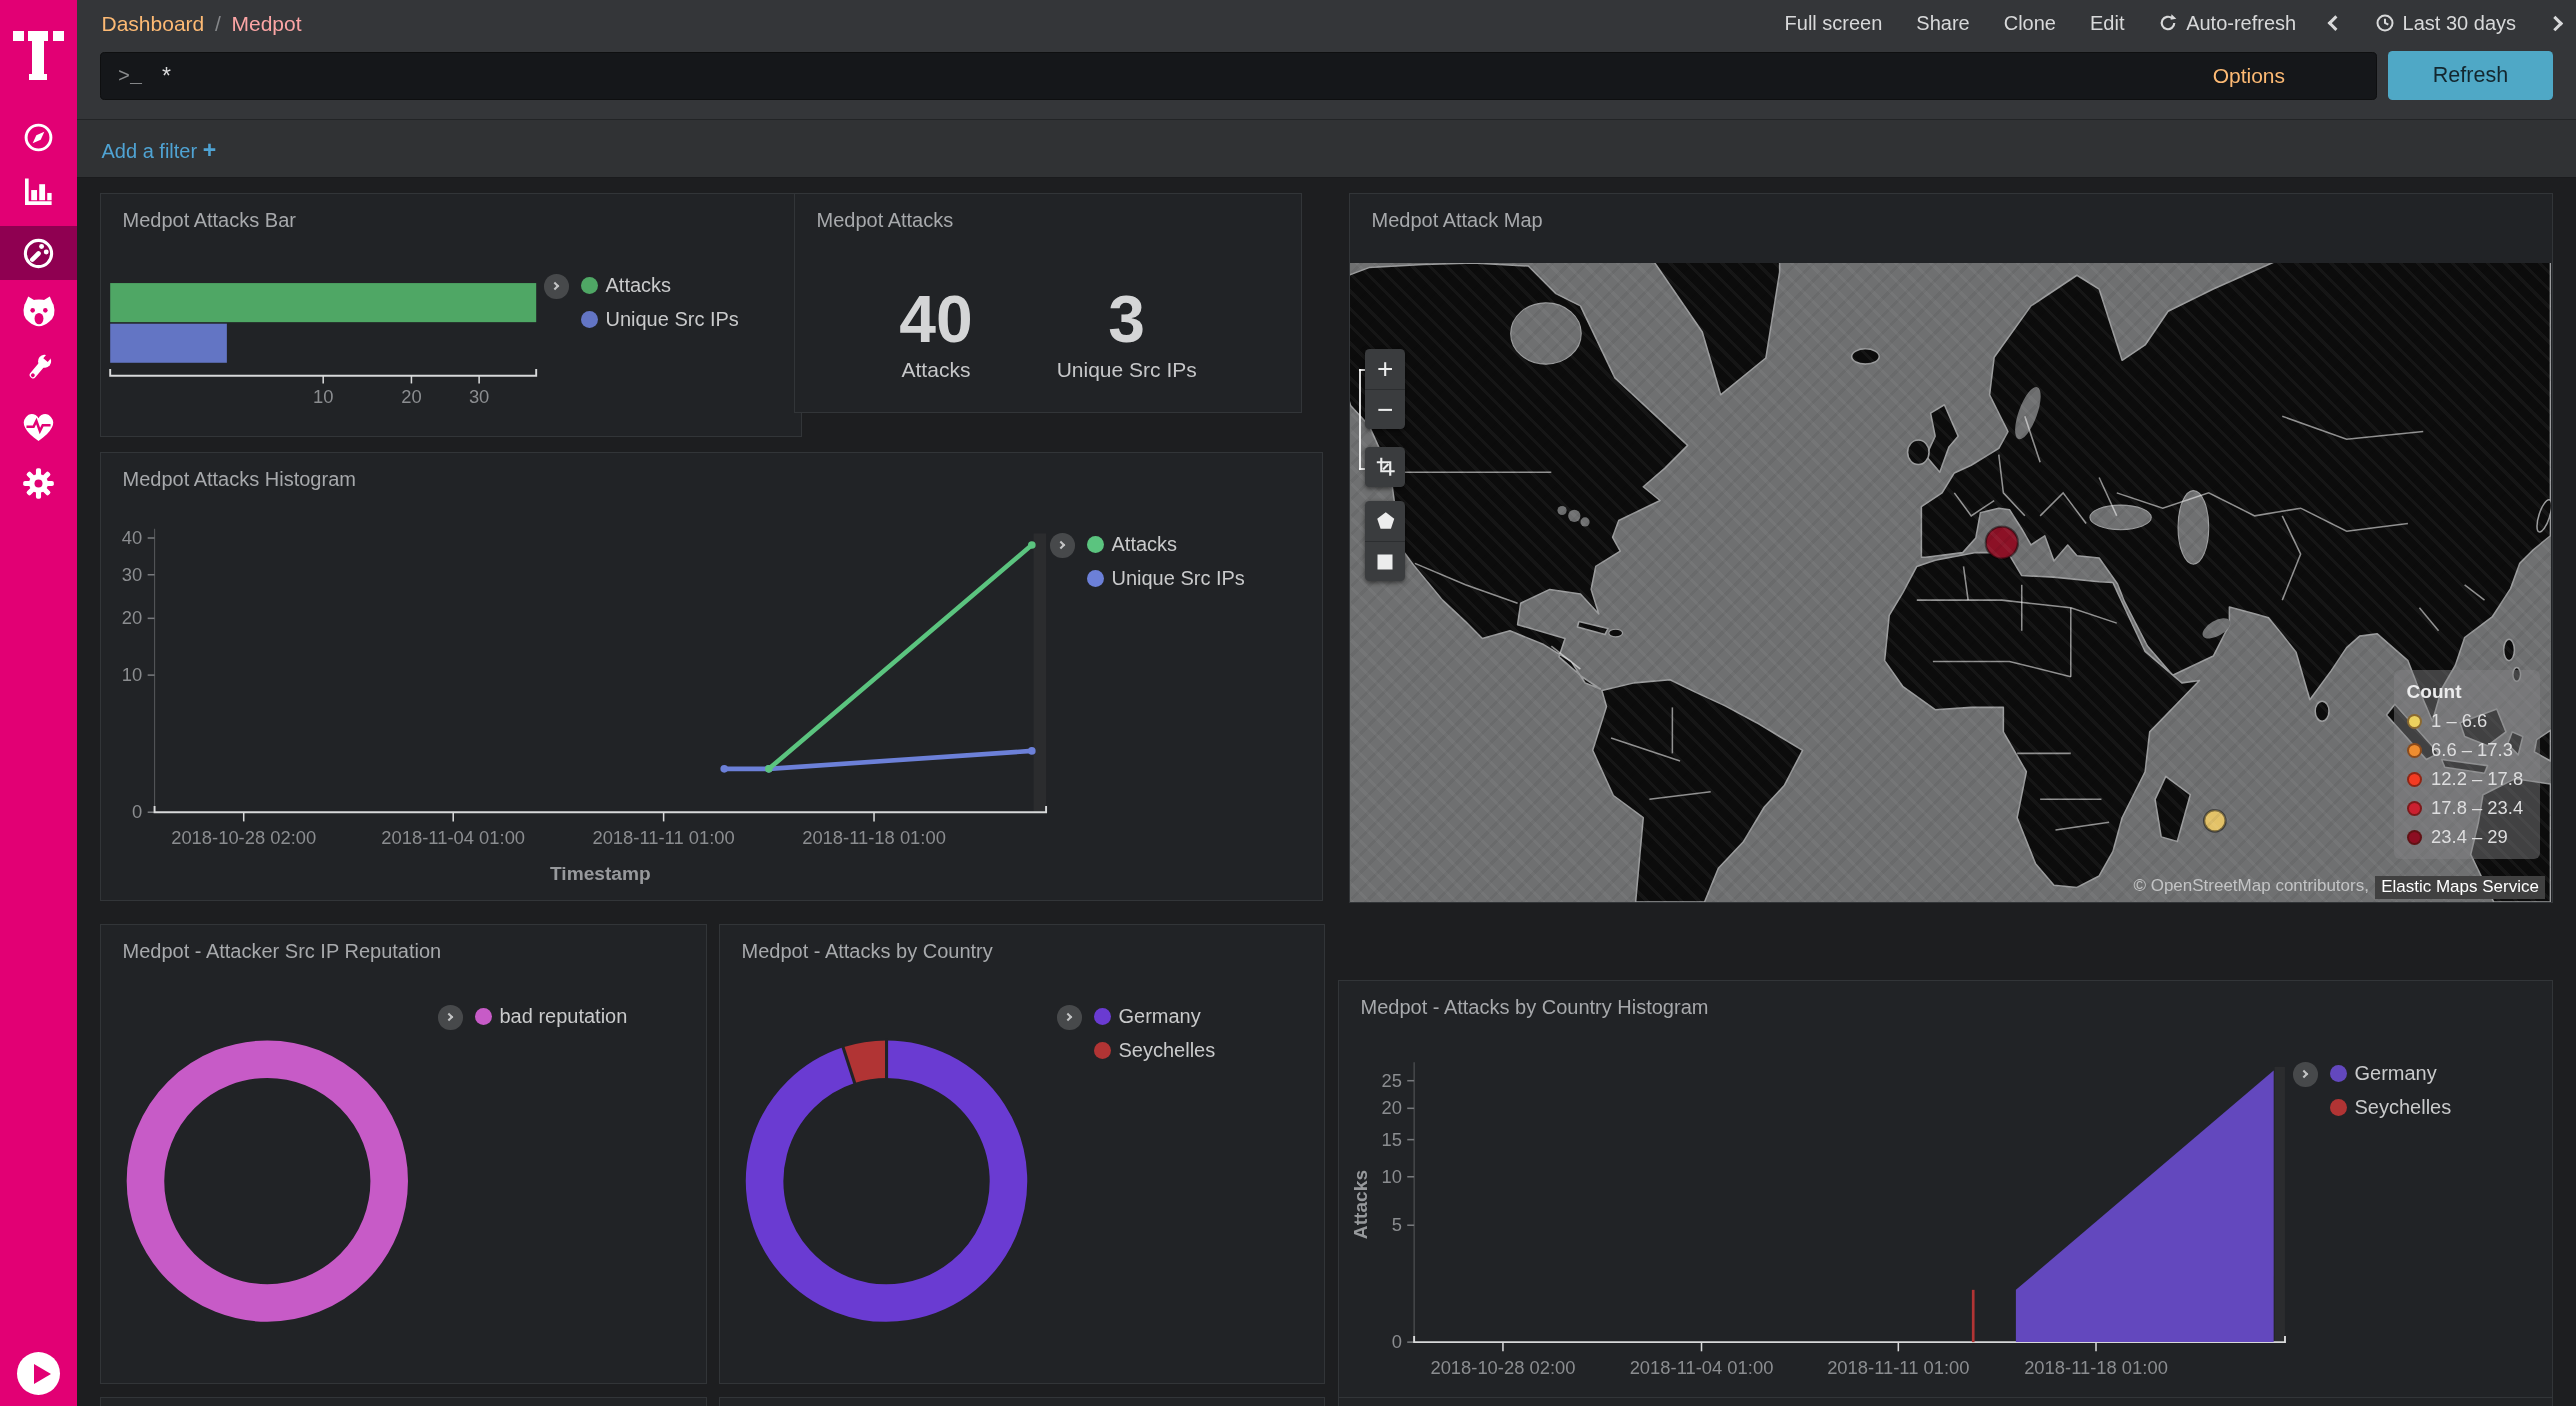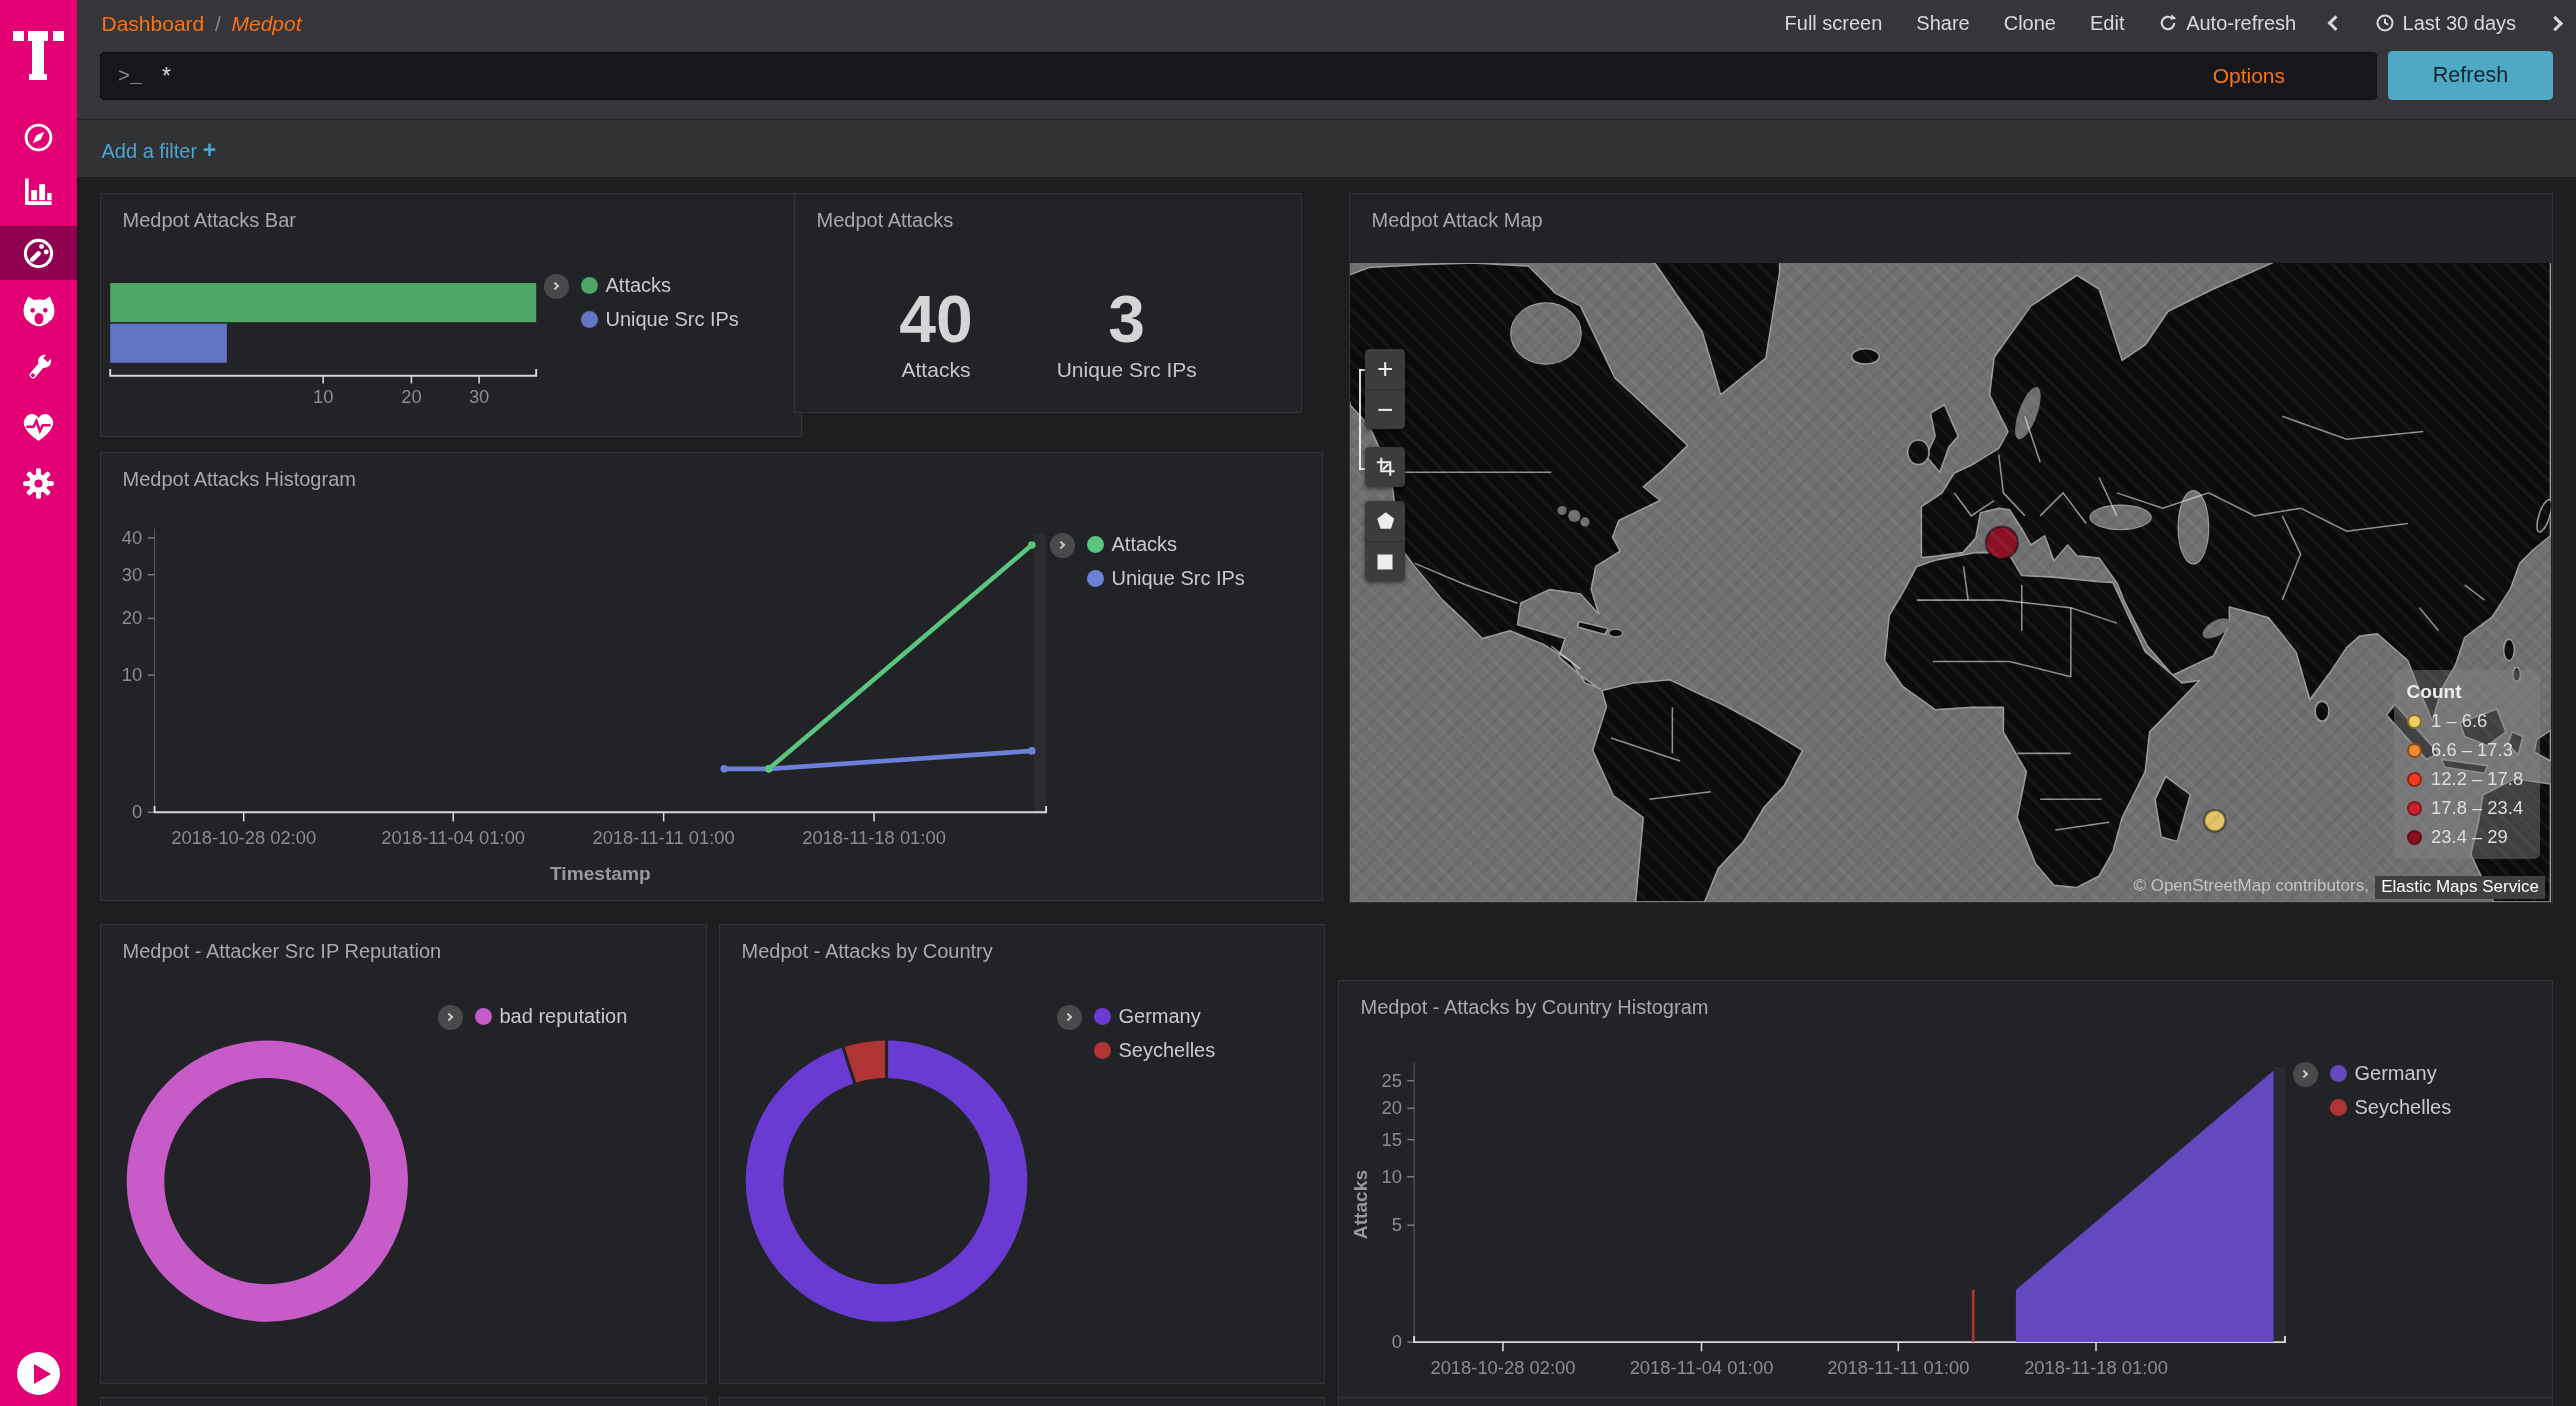--- a/index.html
+++ b/index.html
@@ -20,23 +20,23 @@
   #collapse-btn { position:absolute; left:17px; top:1352px; width:43px; height:43px; background:#fff; border-radius:50%; cursor:pointer; }
   #collapse-btn .tri { position:absolute; left:17px; top:11.5px; width:0; height:0;
      border-left:17px solid #e20074; border-top:10px solid transparent; border-bottom:10px solid transparent; }
 
   
   #topbar { position:absolute; left:77px; top:0; right:0; height:46px; background:#343639; }
   #querybar { position:absolute; left:77px; top:46px; right:0; height:73px; background:#343639; }
   #filterbar { position:absolute; left:77px; top:119px; right:0; height:59px; background:#303234; border-top:1.5px solid #222426; border-bottom:1.5px solid #1a1b1d;text-decoration:underline; }
   .crumb { font-size:21px; }
   #breadcrumb { position:absolute; left:24.5px; top:11.5px; display:flex; gap:10.7px; align-items:center; }
-  .link-blue { color:#f97316; cursor:pointer; }
+  .link-blue { color:#fdba74; cursor:pointer; }
   .crumb-sep { color:#85878a; }
-  .crumb-cur { color:#f97316;font-style:italic; }
+  .crumb-cur { color:#fca5a5; }
   #nav-actions { position:absolute; right:15.3px; top:0; height:46px; display:flex; align-items:center; gap:34px; color:#d8d9da; font-size:20px;justify-content:center; }
   .nav-item { cursor:pointer; display:flex; align-items:center; gap:7.7px; white-space:nowrap; }
   .chev { display:inline-block; width:10.7px; height:10.7px; border-top:3.1px solid #d8d9da; border-right:3.1px solid #d8d9da; }
   .chev.left  { transform:rotate(-135deg); }
   .chev.right { transform:rotate(45deg); }
 
   #query-input { position:absolute; left:23px; top:6.1px; width:2277px; height:48px; background:#15171a; border:0.8px solid #0e0f10; border-radius:4.6px; display:flex; align-items:center; cursor:text; }
   #query-prompt { color:#8a8c8e; font-family:"Liberation Mono","DejaVu Sans Mono",monospace; font-size:20px; margin:0 20px 0 17px; }
   #query-value { color:#d8d9da; font-size:23px; }
   #options-link { position:absolute; right:291px; top:18.4px; font-size:21px; }

